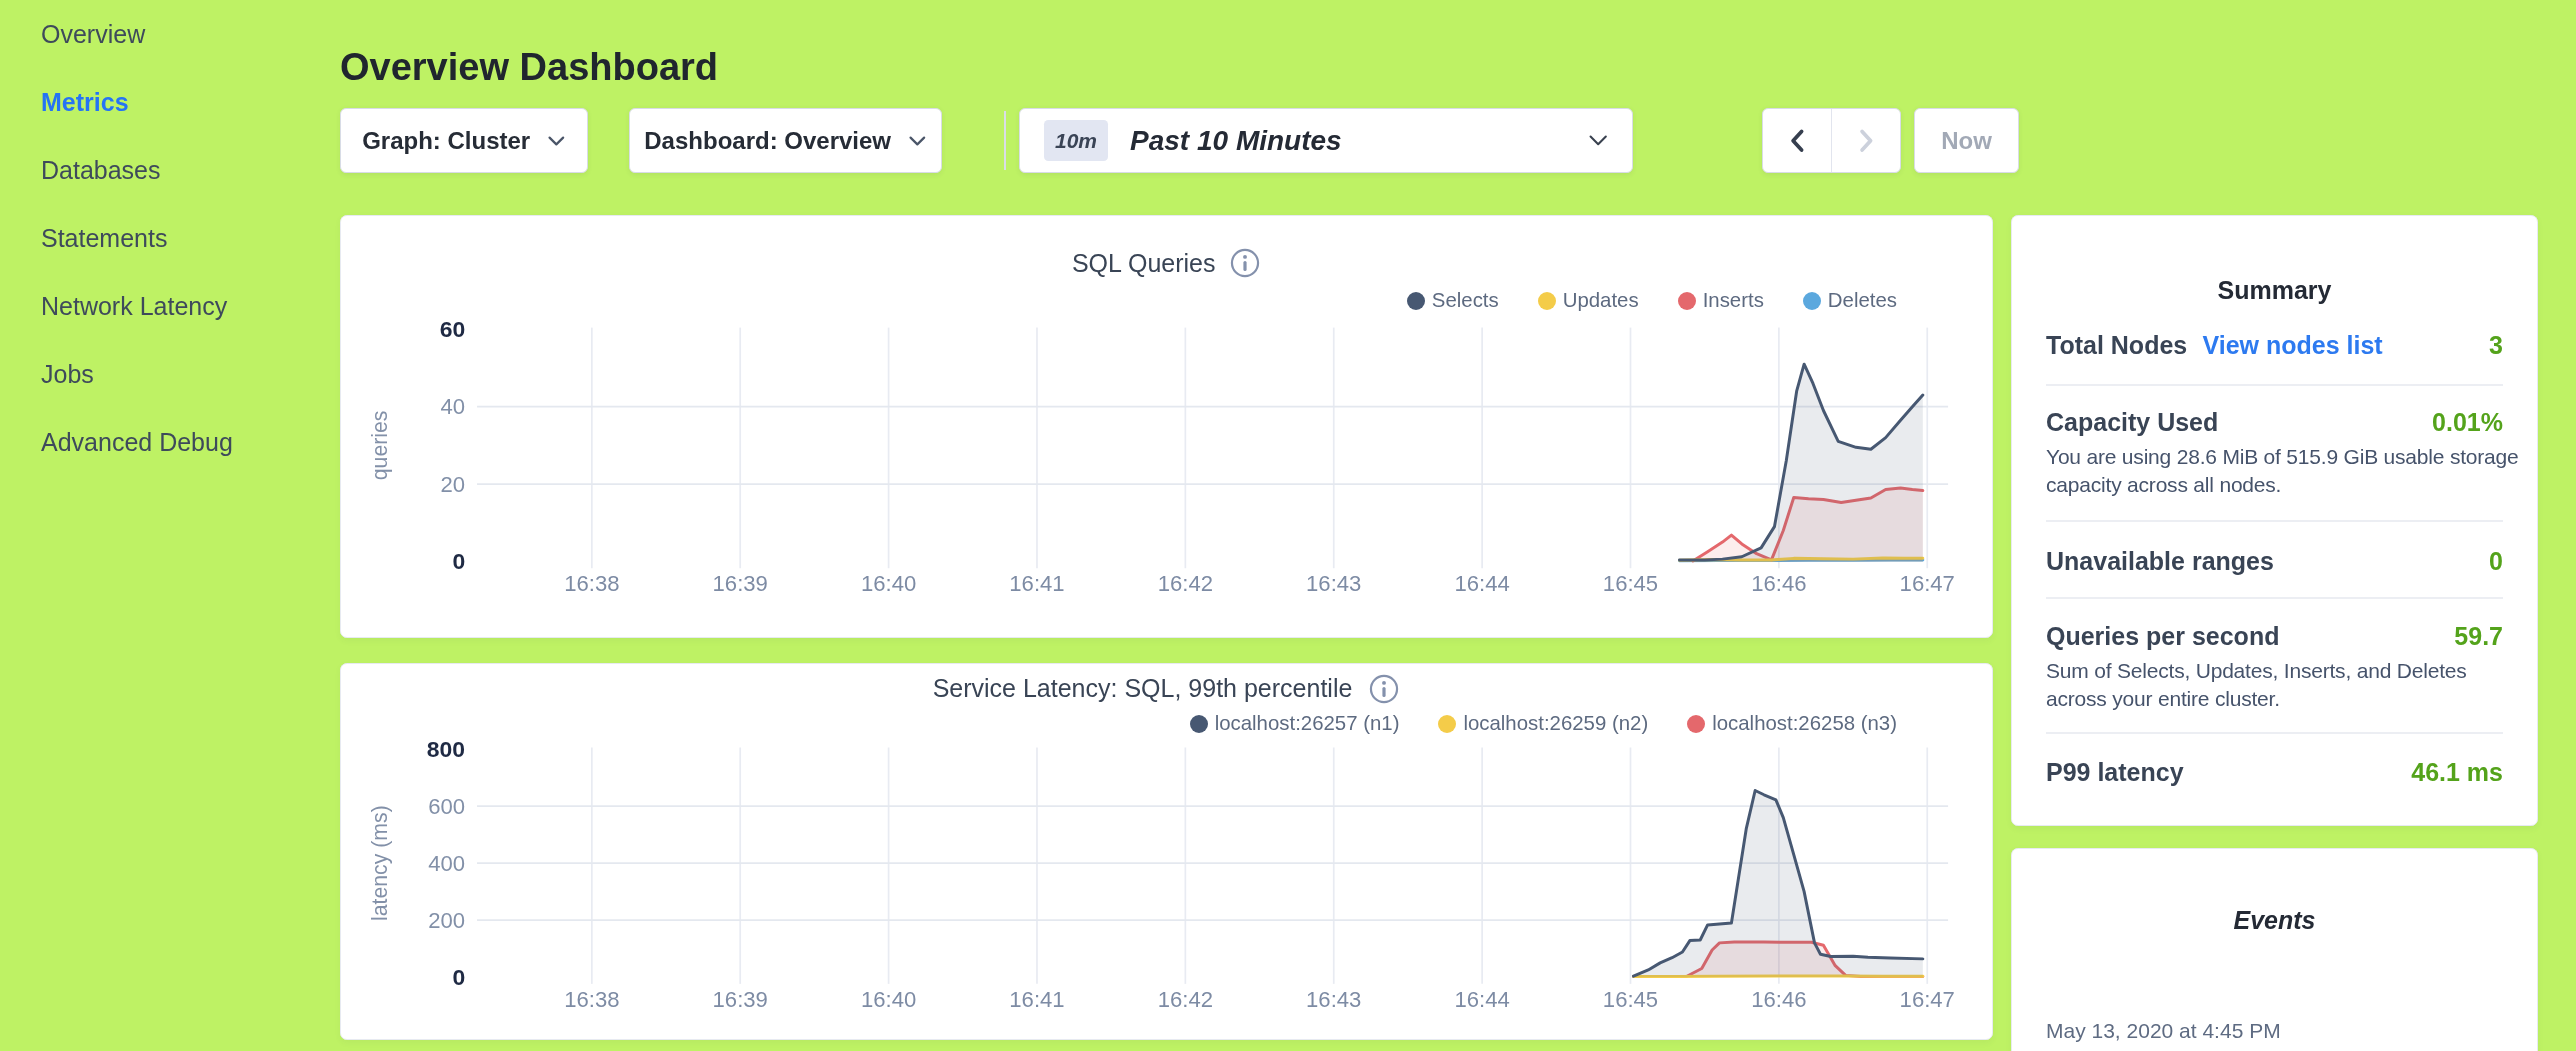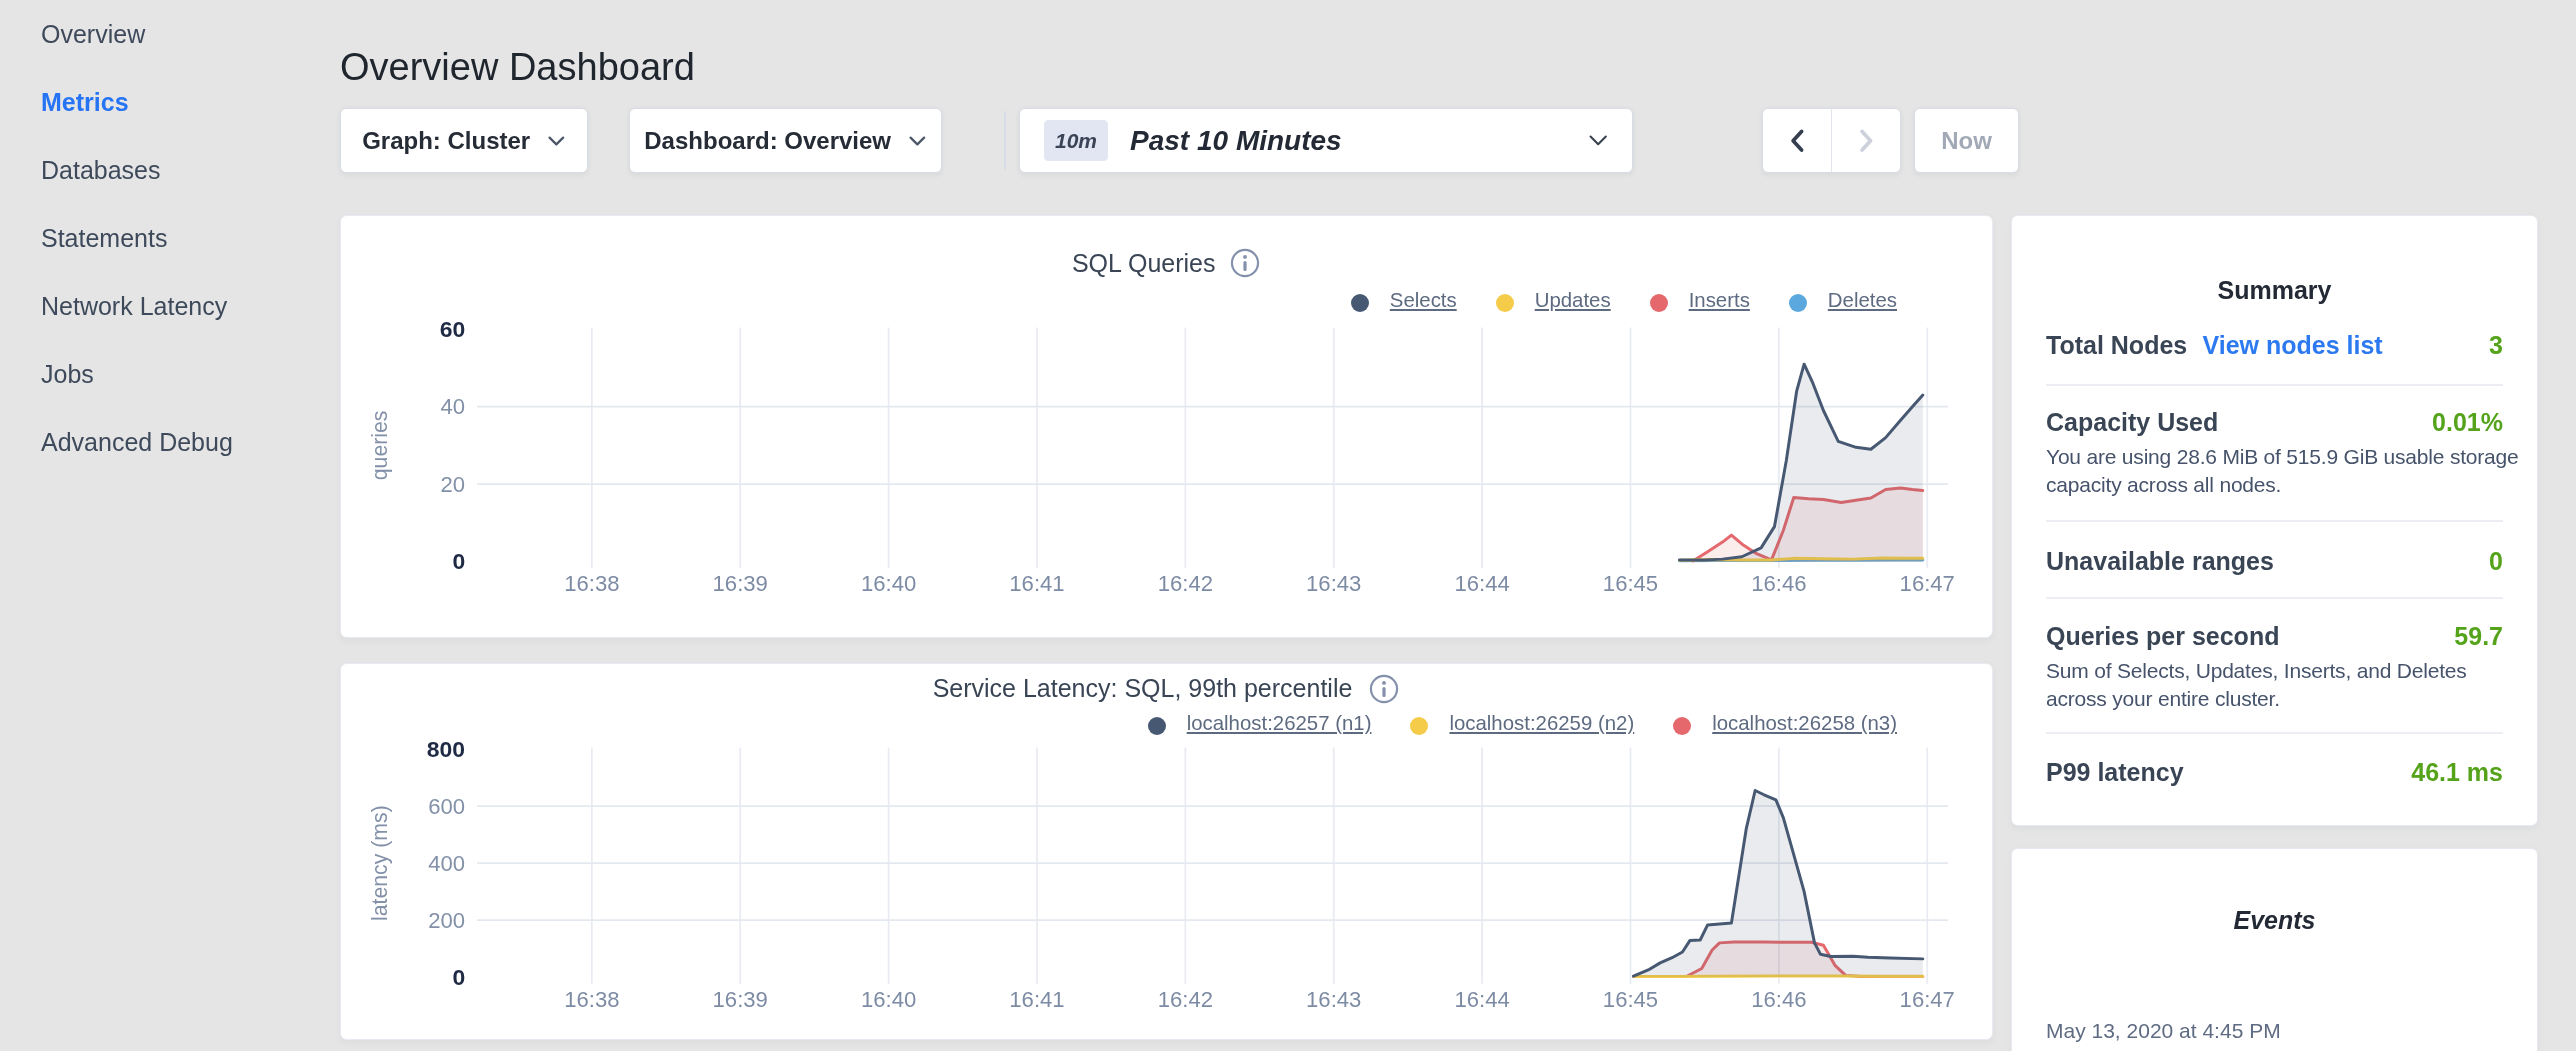--- a/index.html
+++ b/index.html
@@ -1,26 +1,26 @@
 <!DOCTYPE html>
 <html style="font-size:13.6px"><head>
 <meta charset="utf-8">
 <style>
   html,body{margin:0;padding:0;background:#f4f6fa;}
-  #app{position:relative;width:2576px;height:1051px;overflow:hidden;background:#e5e5e5;
+  #app{position:relative;width:2576px;height:1051px;overflow:hidden;background:#bef264;
        font-family:"Liberation Sans",sans-serif;color:#394455;}
 
   
   #sidebar{position:absolute;left:0;top:0;width:340px;height:1051px;}
   .side-item{height:68px;display:flex;align-items:center;padding-left:41px;
              font-size:25px;color:#3e4a5b;cursor:pointer;}
   .side-item.active{color:#2574f5;font-weight:700;}
 
   
-  #page-title{position:absolute;left:340px;top:20.4px;font-size:38px;font-weight:400;color:#20262e;}
+  #page-title{position:absolute;left:340px;top:20.4px;font-size:38px;font-weight:700;color:#20262e;}
   .ctl{position:absolute;top:108px;height:65px;background:#fff;border:1.7px solid #d8dce6;
        border-radius:6px;box-shadow:0 1.7px 5.1px rgba(50,60,80,.08);display:flex;align-items:center;
        justify-content:center;font-family:inherit;font-size:24px;font-weight:700;color:#262c36;cursor:pointer;}
   #graph-btn{left:340px;width:248px;gap:17px;}
   #dash-btn{left:629px;width:313px;gap:17px;}
   .vdiv{position:absolute;left:1004px;top:111px;width:1.7px;height:59px;background:#d9dde7;}
   #time-btn{left:1019px;width:614px;justify-content:flex-end;padding:0 24px;box-sizing:border-box;font-style:italic;}
   .badge{background:#e2e6f2;color:#3a4456;font-weight:700;font-size:21px;padding:8.5px 11px;border-radius:4.3px;}
   .time-label{font-size:28px;font-weight:700;color:#242a35;margin-left:22px;}
   #time-btn .chev{margin-left:auto;}
@@ -39,21 +39,21 @@
   #summary-card{left:2011px;top:215px;width:527px;height:611px;}
   #events-card{left:2011px;top:848px;width:527px;height:281px;}
 
   .chart-head{position:absolute;left:0;right:0;display:flex;justify-content:center;align-items:center;gap:13.6px;}
   #chart1 .chart-head{top:31px;}
   #chart2 .chart-head{top:8.5px;gap:16px;}
   .chart-title{font-size:25px;font-weight:400;color:#394455;}
   .chart-legend{position:absolute;right:95px;display:flex;gap:39px;}
   #chart1 .chart-legend{top:73px;}
   #chart2 .chart-legend{top:48px;}
-  .legend-item{display:flex;align-items:flex-end;gap:21px;font-size:20.4px;color:#5d6a80;text-decoration:underline;}
+  .legend-item{display:flex;align-items:center;gap:7px;font-size:20.4px;color:#5d6a80;}
   .legend-dot{width:18px;height:18px;border-radius:50%;}
   svg.plot{position:absolute;left:0;top:0;}
 
   
   .panel-title{position:absolute;left:0;right:0;text-align:center;font-size:25px;font-weight:700;color:#242a35;}
   #summary-card .panel-title{top:39px;}
   #events-card .panel-title{top:36px;font-style:italic;}
   .srow{position:absolute;left:34px;right:34px;height:31px;display:flex;align-items:center;}
   .srow .lbl{font-size:25px;font-weight:700;color:#394455;white-space:nowrap;}
   .srow .lnk{font-size:25px;font-weight:700;color:#2d7af0;margin-left:15.3px;white-space:nowrap;cursor:pointer;}

